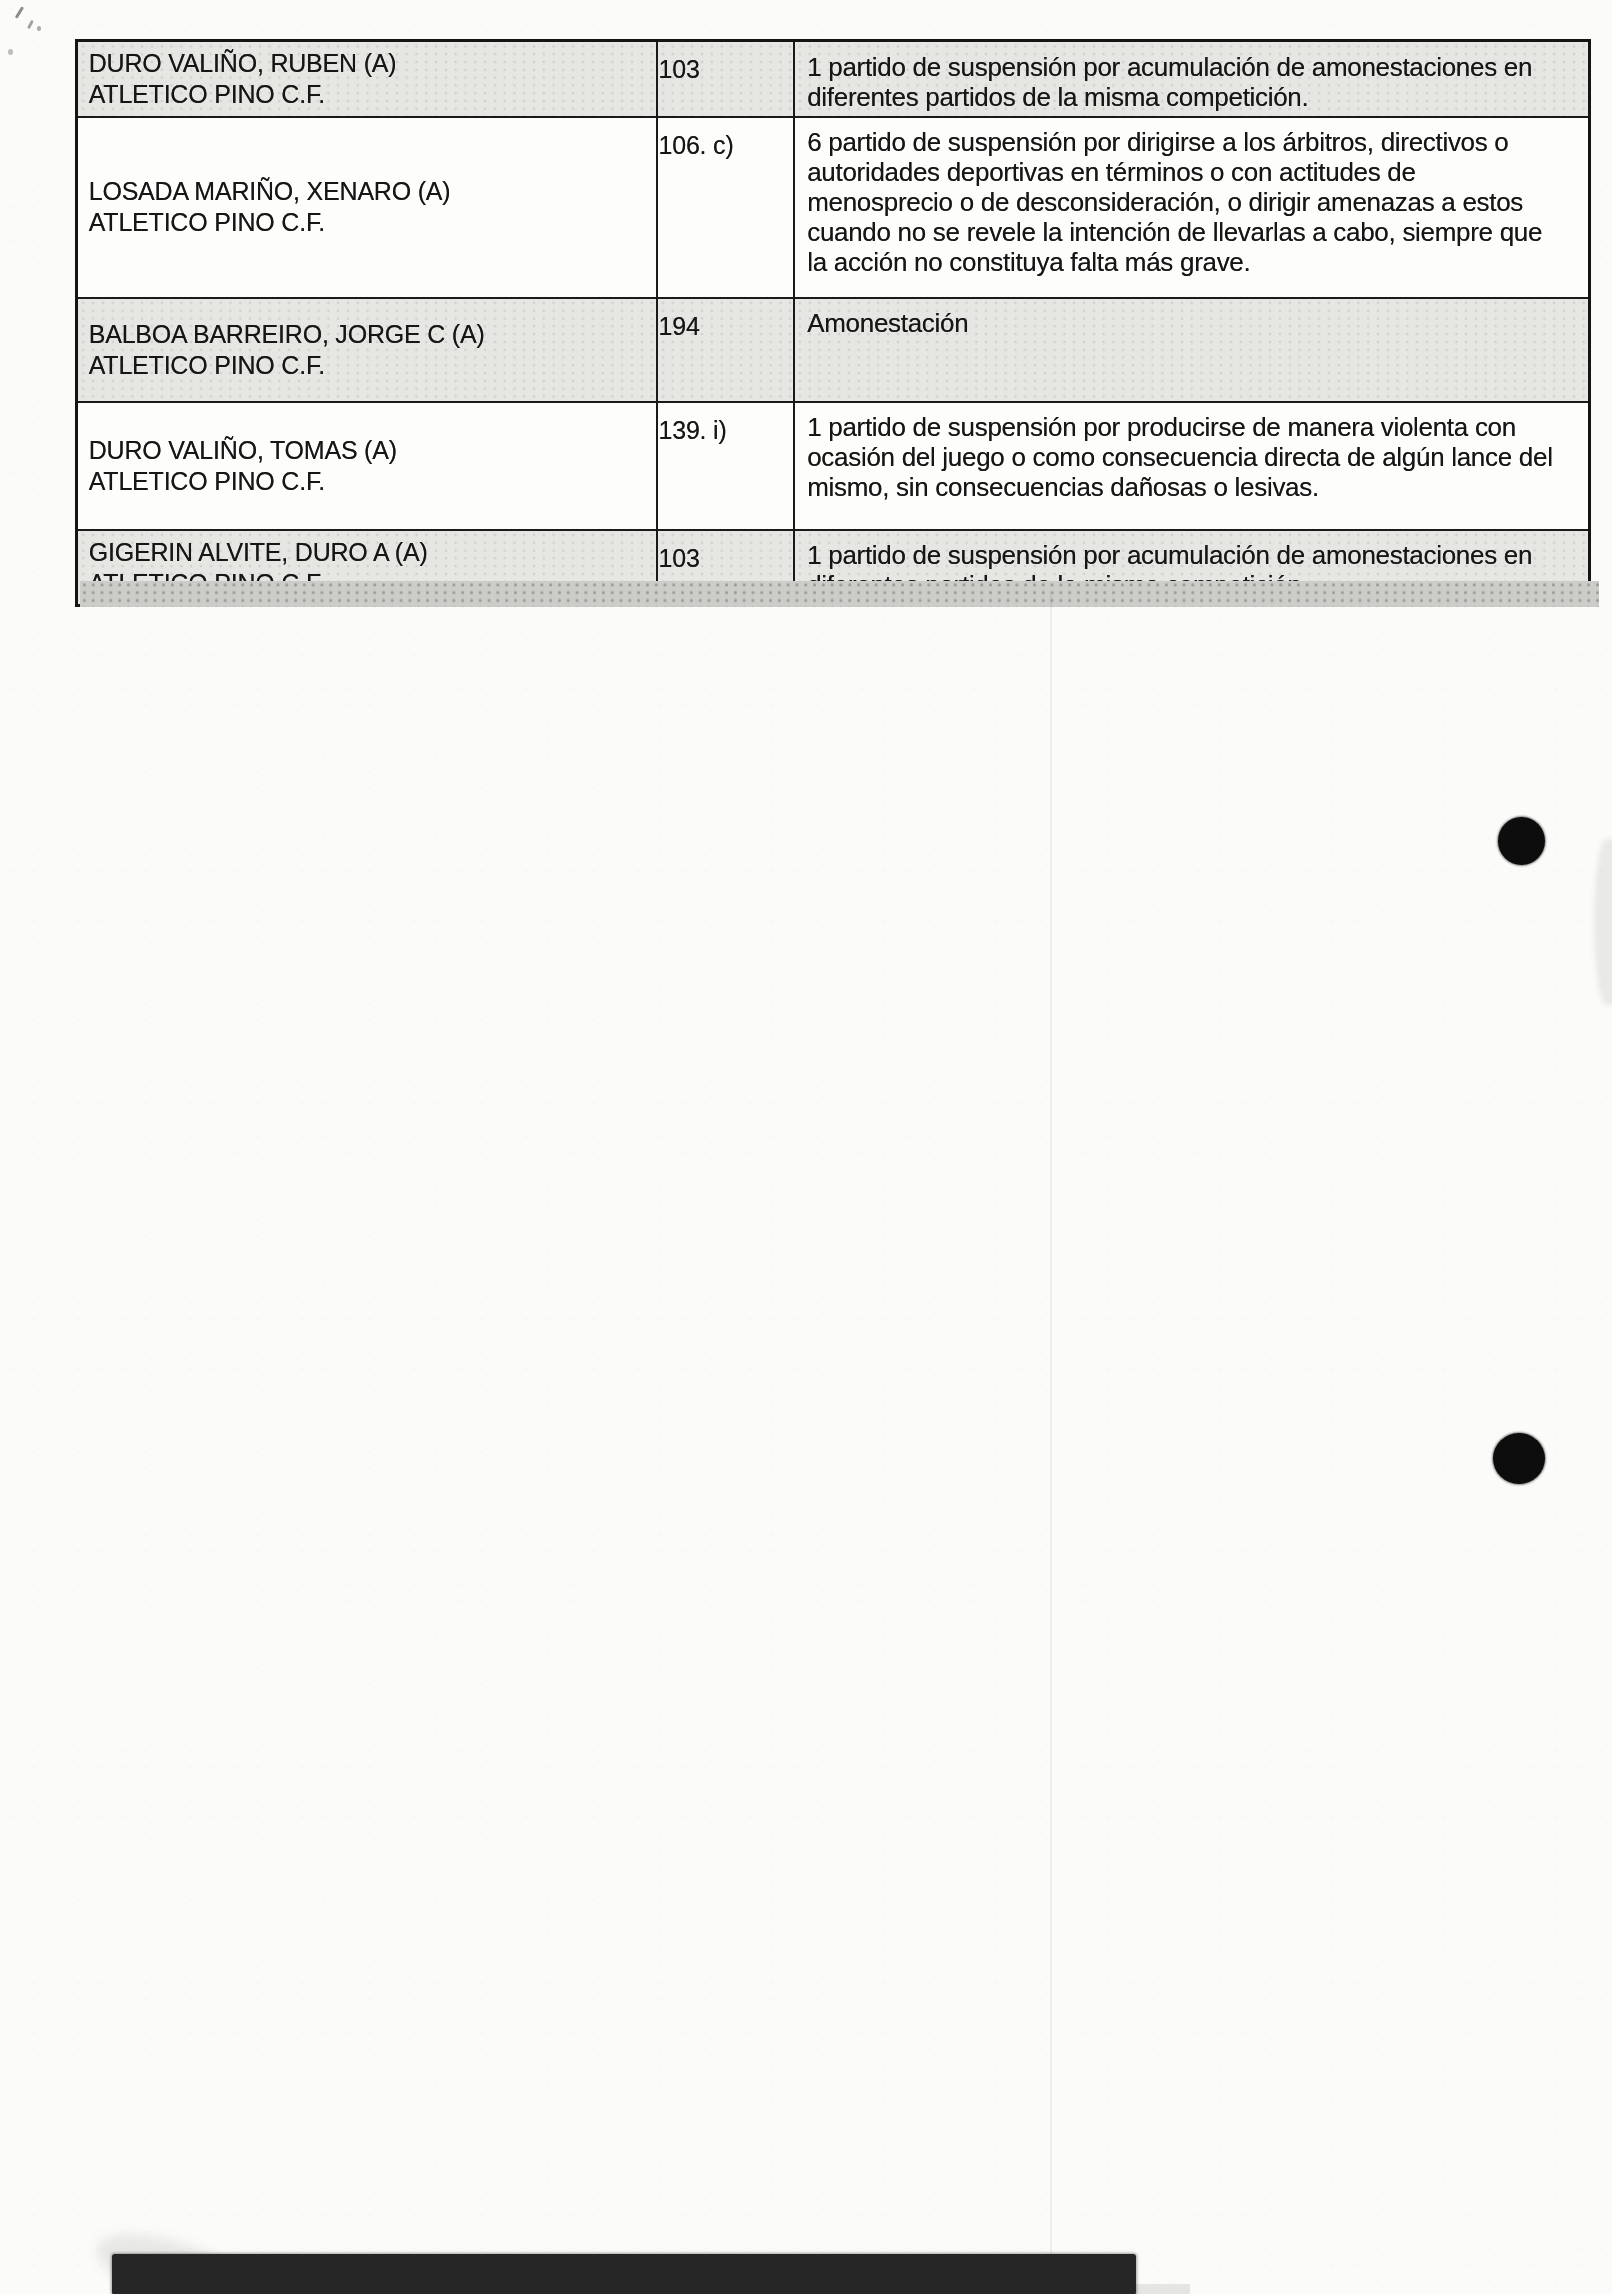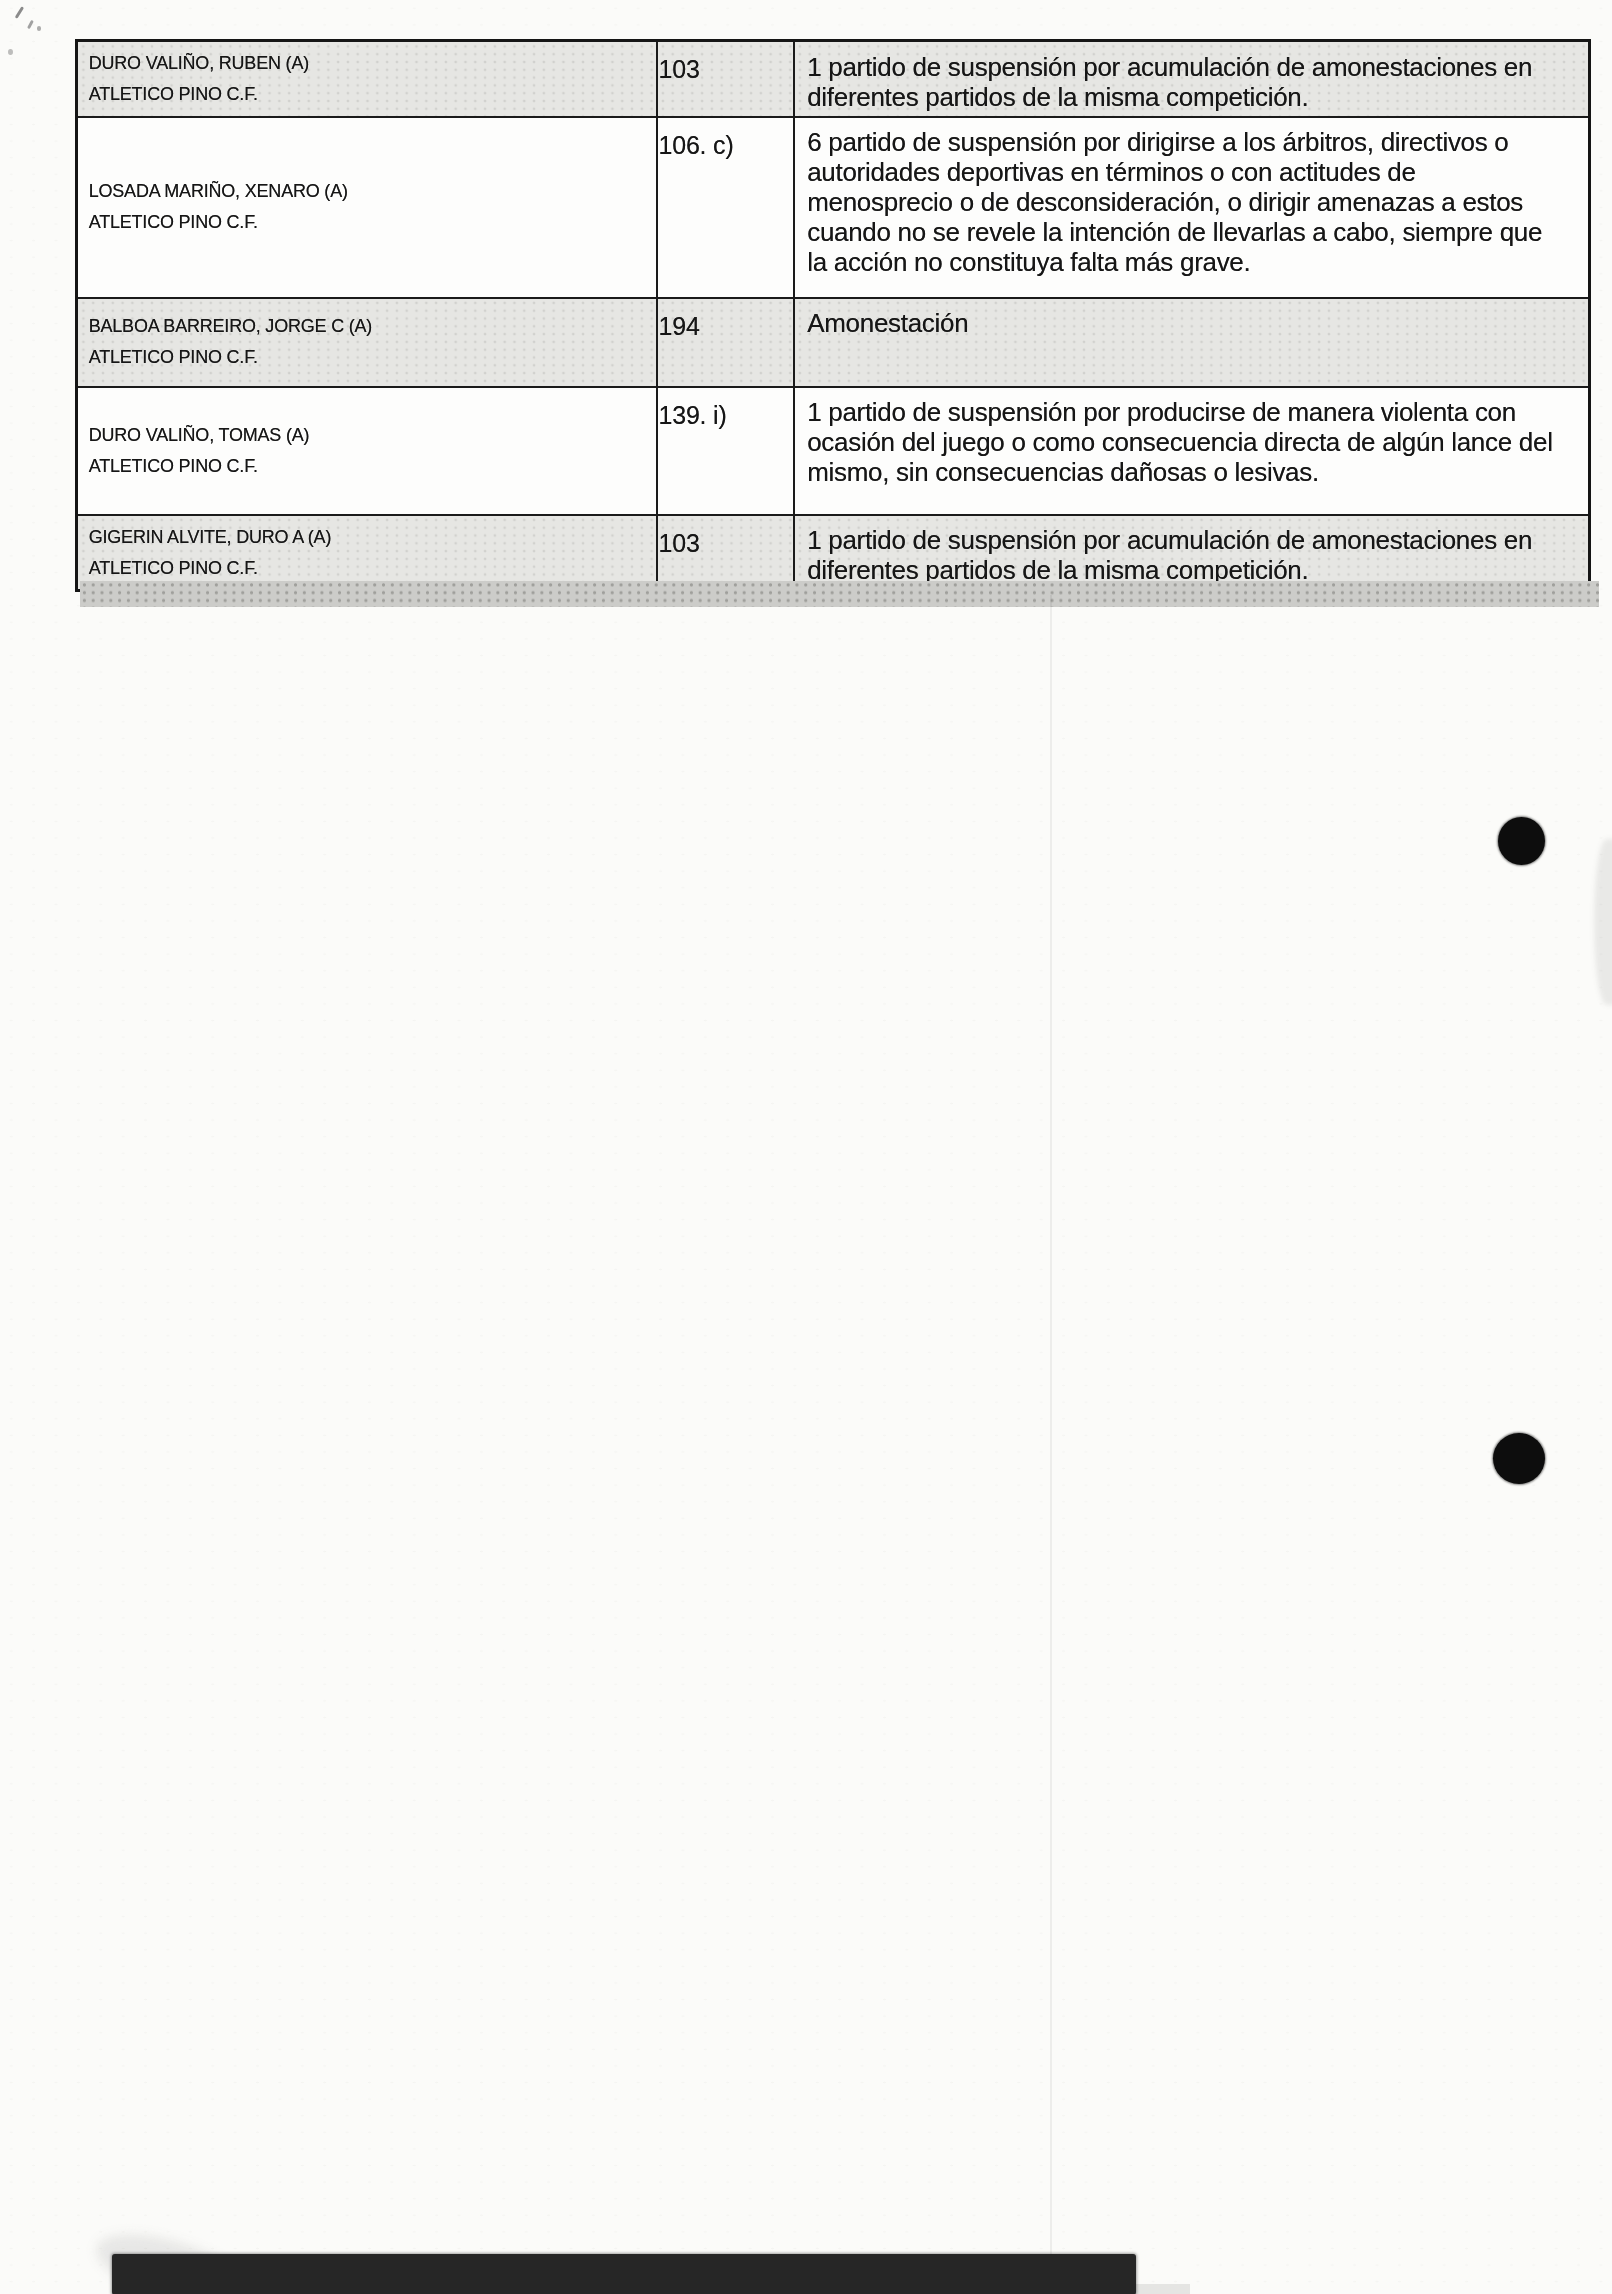--- a/index.html
+++ b/index.html
@@ -19,26 +19,26 @@
     background:#fdfdfc;
   }
   td{border:2.9px solid #1a1a1a;}
   tr.shaded td{
     background-color:#e6e6e3;
     background-image:radial-gradient(circle, rgba(100,100,95,0.16) 1px, transparent 1.7px);
     background-size:9.8px 7.8px;
   }
   tr.row-0{height:74px;}
   tr.row-1{height:181px;}
-  tr.row-2{height:89px;margin-left:16px;}
+  tr.row-2{height:104px;margin-left:16px;}
   tr.row-3{height:128px;}
   tr.row-4{height:76px;}
   td.name-cell{
     vertical-align:middle;padding:3.9px 7.8px 3.9px 10.7px;
-    font-size:18px;line-height:31px;letter-spacing:-0.2px;
+    font-size:25px;line-height:31px;letter-spacing:-0.2px;
   }
   td.article-cell{
     vertical-align:top;text-align:left;padding-top:13px;
     font-size:25px;letter-spacing:-0.2px;
   }
   td.sanction-cell{
     vertical-align:top;padding:9.8px 23.4px 3.9px 12.7px;
     font-size:26px;line-height:30px;letter-spacing:-0.3px;
   }
   .player,.club,.article-cell span,.sanction-cell span{

